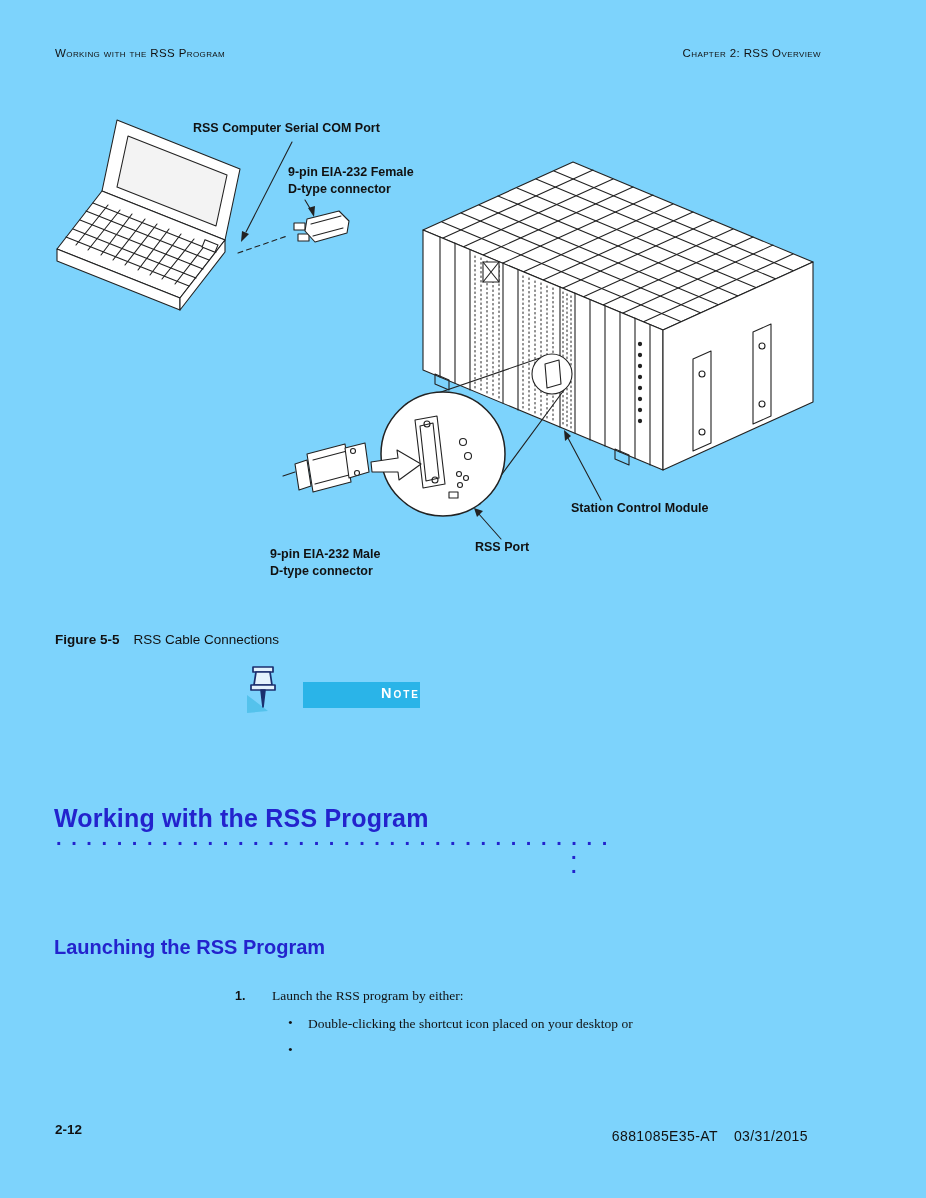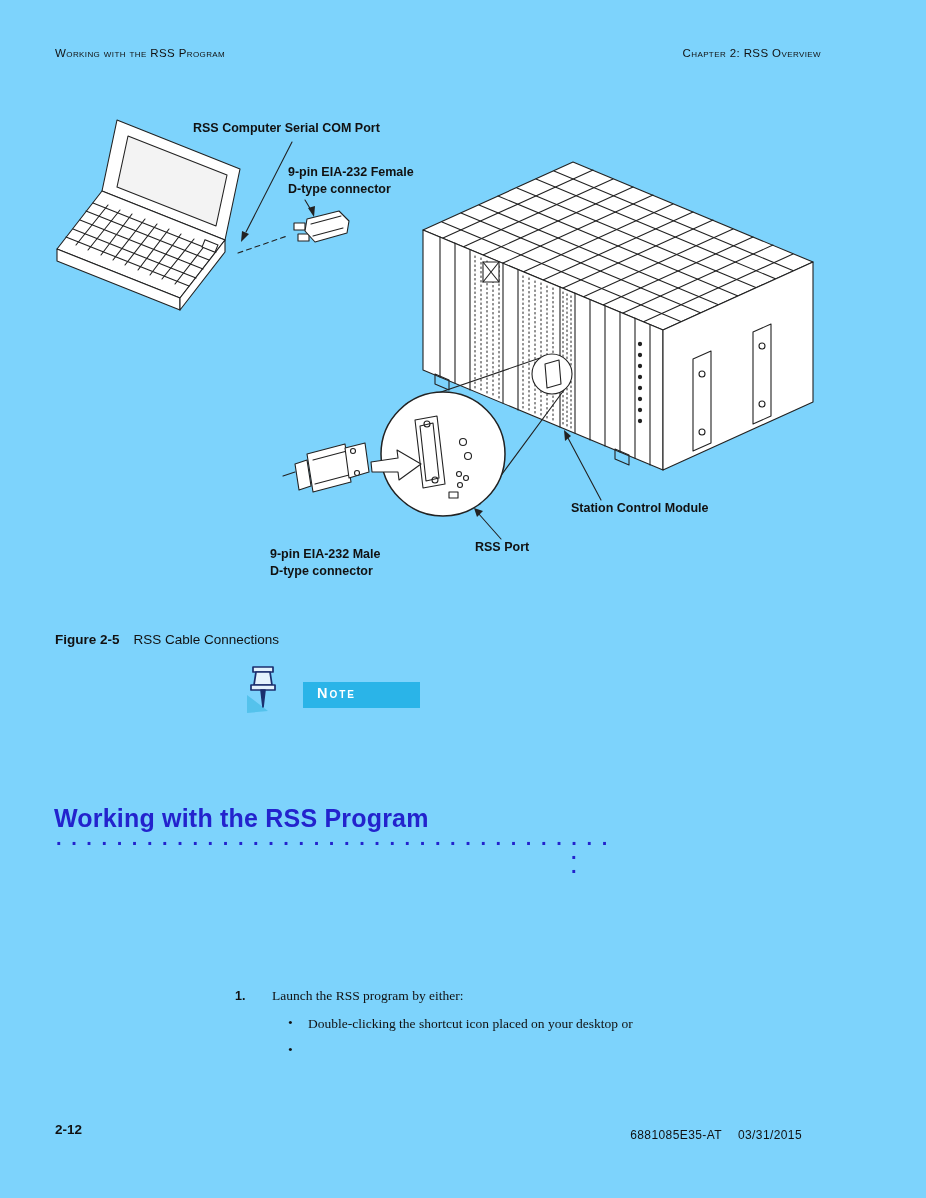--- a/index.html
+++ b/index.html
@@ -19,21 +19,21 @@
   .lbl-station{ left:516px; top:388px; }
   .lbl-rssport{ left:420px; top:427px; }
   .lbl-male   { left:215px; top:434px; }
 
   .caption { position:absolute; left:55px; top:632px; font-size:13.5px; color:#111; }
   .caption .cap-label { font-weight:bold; margin-right:14px; }
 
   .pushpin { position:absolute; left:240px; top:664px; }
   .note-banner { position:absolute; left:303px; top:682px; width:117px; height:26px;
                  background:var(--note-cyan,#2ab4e8); color:#fff; font-weight:bold; font-size:14.5px;
-                 font-variant:small-caps; letter-spacing:2px; padding:3px 0 0 14px; }
+                 font-variant:small-caps; letter-spacing:2px; padding:3px 0 0 14px;text-align:right; }
   .note-text { position:absolute; left:308px; top:711px; width:545px;
                font-family:"Liberation Serif", serif; font-size:13.5px; color:#111; }
 
   .h1 { position:absolute; left:54px; top:804px; font-size:25px; font-weight:bold;
         color:var(--heading-blue,#2323cd); letter-spacing:.2px; }
   .dots { position:absolute; left:56px; top:827px; font-size:20px; font-weight:bold;
           letter-spacing:9.6px; color:var(--heading-blue,#2323cd); white-space:nowrap; }
   .dotv { position:absolute; left:571px; font-size:20px; font-weight:bold; color:var(--heading-blue,#2323cd); }
   .dotv.a { top:841px; } .dotv.b { top:855px; }
   .h2 { position:absolute; left:54px; top:936px; font-size:20px; font-weight:bold;
@@ -41,21 +41,21 @@
 
   .step-num { position:absolute; left:235px; top:989px; font-size:12.5px; font-weight:bold; }
   .step-text { position:absolute; left:272px; top:988px; font-family:"Liberation Serif", serif; font-size:13.5px; }
   .bullet-glyph { position:absolute; left:288px; font-family:"Liberation Serif", serif; font-size:13.5px; }
   .bg1 { top:1015px; } .bg2 { top:1042px; }
   .bullet-text { position:absolute; left:308px; font-family:"Liberation Serif", serif; font-size:13.5px; line-height:18.5px; }
   .bt1 { top:1015px; } .bt2 { top:1042px; width:520px; }
   .bold-inline { font-weight:bold; }
 
   .folio { position:absolute; left:55px; top:1122px; font-size:13.5px; font-weight:bold; }
-  .footer-right { position:absolute; right:124px; top:1128px; font-size:12px; letter-spacing:.4px; }
+  .footer-right { position:absolute; right:118px; top:1128px; font-size:14px; letter-spacing:.4px; }
   .footer-right .f-date { margin-left:16px; }
 </style>
 </head>
 <body>
 
 <div class="page">
 
   <span class="runhead left">Working with the RSS Program</span>
   <span class="runhead right">Chapter 2: RSS Overview</span>
 
@@ -164,39 +164,40 @@
     </div>
     <div class="fig-label lbl-station">Station Control Module</div>
     <div class="fig-label lbl-rssport">RSS Port</div>
     <div class="fig-label lbl-male">
       <div>9-pin EIA-232 Male</div>
       <div>D-type connector</div>
     </div>
   </div>
 
   <div class="caption">
-    <span class="cap-label">Figure 2-5</span><span>RSS Cable Connections</span>
+    <span class="cap-label">Figure 5-5</span><span>RSS Cable Connections</span>
   </div>
 
   <svg class="pushpin" width="50" height="54" viewBox="0 0 50 54" xmlns="http://www.w3.org/2000/svg">
     <polygon points="7,31 28,47 7,49" fill="#54c2ec" stroke="none"></polygon>
     <g stroke="#1b2f6e" stroke-width="1.7" fill="#e3f2fc" stroke-linejoin="round">
       <rect x="13" y="3" width="20" height="5"></rect>
       <polygon points="16,8 30,8 32,21 14,21"></polygon>
       <rect x="11" y="21" width="24" height="5"></rect>
       <polygon points="21,26 25,26 23,43" fill="#1b2f6e"></polygon>
     </g>
   </svg>
   <div class="note-banner">Note</div>
 
   <h1 class="h1">Working with the RSS Program</h1>
   <div class="dots">.....................................</div>
   <div class="dotv a">.</div>
   <div class="dotv b">.</div>
 
+  <h2 class="h2">Launching the RSS Program</h2>
 
   <span class="step-num">1.</span>
   <span class="step-text">Launch the RSS program by either:</span>
 
   <span class="bullet-glyph bg1">•</span>
   <span class="bullet-text bt1">Double-clicking the shortcut icon placed on your desktop or</span>
 
   <span class="bullet-glyph bg2">•</span>
 
   <span class="folio">2-12</span>

